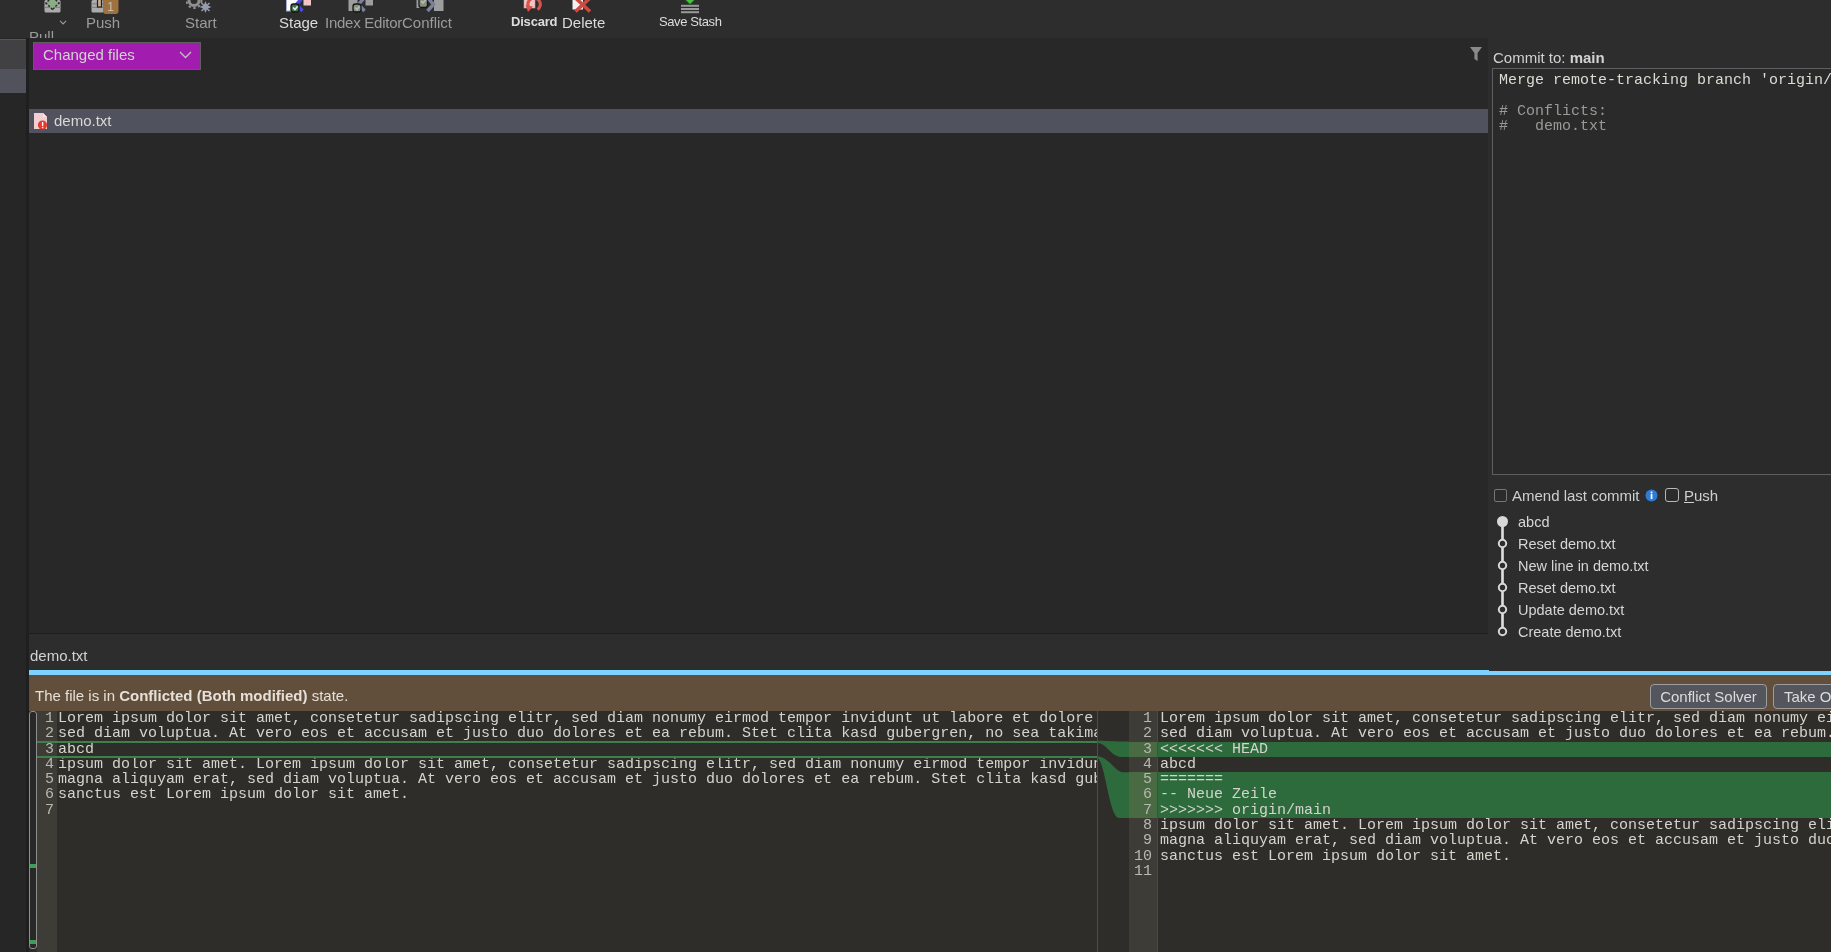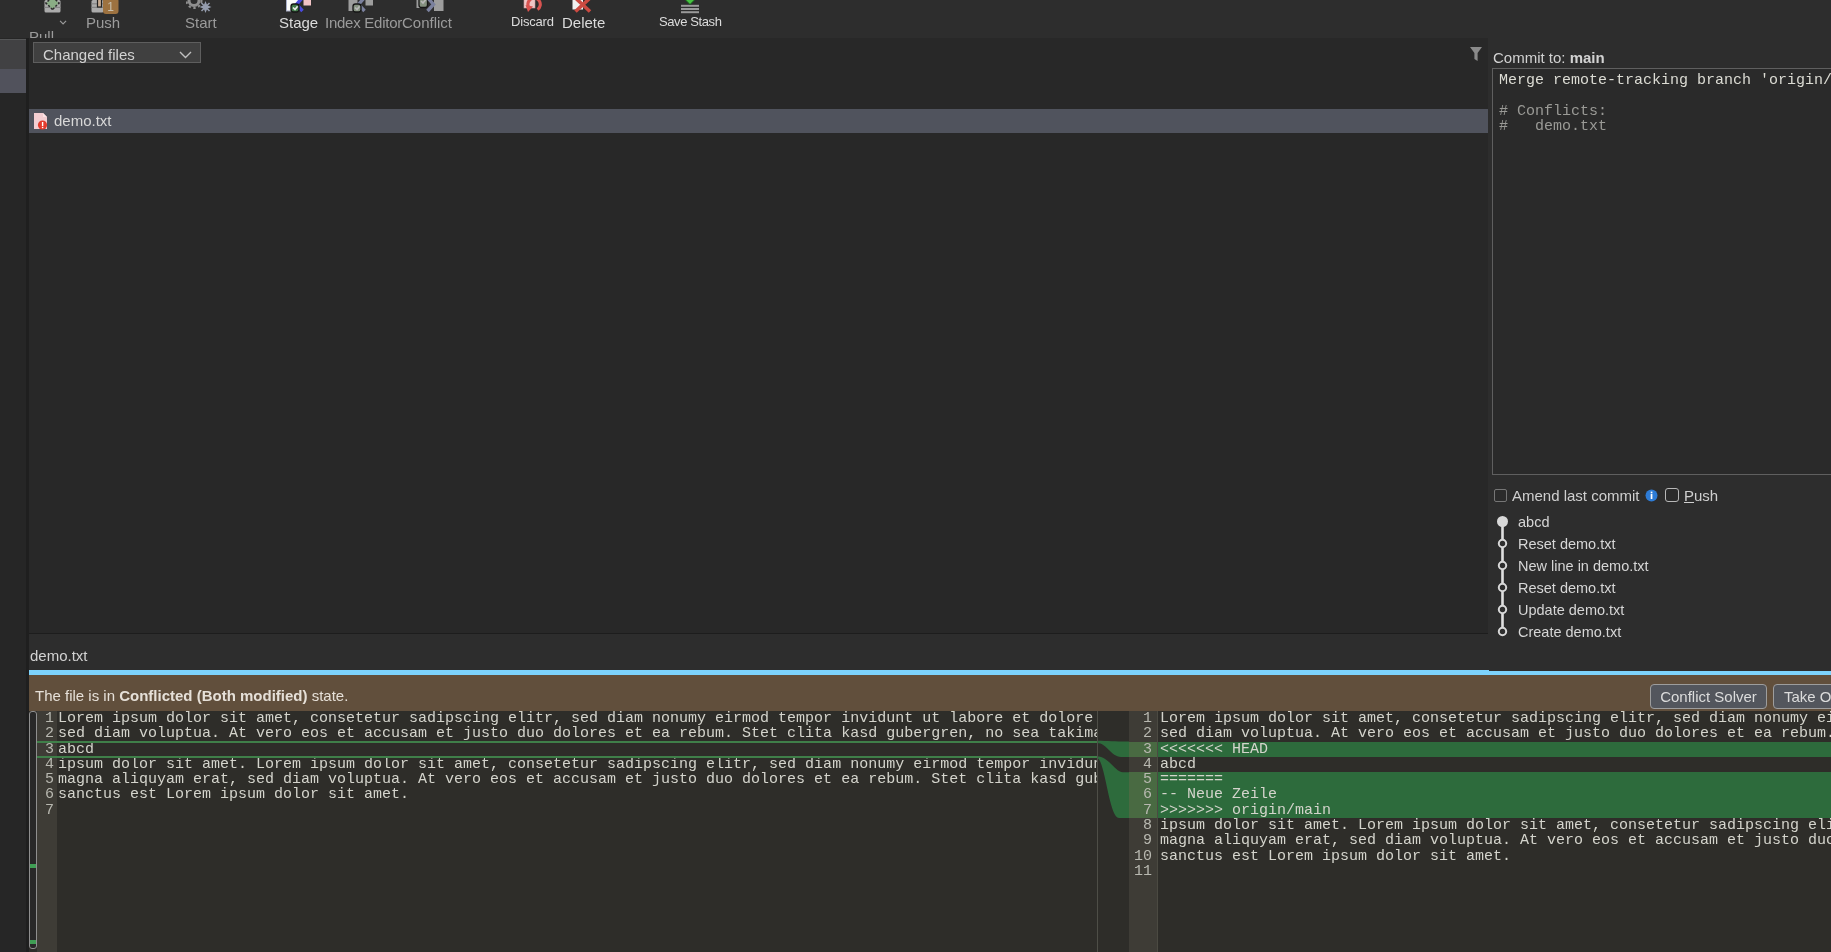--- a/index.html
+++ b/index.html
@@ -71,21 +71,21 @@
       <path d="M5 1 L7 3.1 L9.6 -0.3" fill="none" stroke="#b8b8b8" stroke-width="1.6"></path>
       <path d="M11.5 -2.5 L17.5 4.5 L11.5 11" fill="none" stroke="#7b819e" stroke-width="3.4"></path>
     </svg>
     <div class="tlabel" style="left:402px;">Conflict</div>
 
     <svg class="abs" style="left:523px;top:0;" width="22" height="14" viewBox="0 0 22 14">
       <rect x="1" y="-2" width="11" height="10" fill="#eec6c6" stroke="#c9989a" stroke-width="0.6"></rect>
       <path d="M6.5 8.5 A 6.2 6.2 0 1 1 14.5 9.5" fill="none" stroke="#d85350" stroke-width="3.1"></path>
       <path d="M2.5 5 L10 6.5 L5 12 Z" fill="#d85350"></path>
     </svg>
-    <div class="tlabel en" style="left:511px;font-size:13px;letter-spacing:-0.2px;">Discard</div>
+    <div class="tlabel en" style="left:511px;font-size:13px;letter-spacing:-0.2px;font-weight:bold;">Discard</div>
 
     <svg class="abs" style="left:571px;top:0;" width="22" height="14" viewBox="0 0 22 14">
       <rect x="1.5" y="-1" width="10.5" height="10.5" fill="#f0f0f0"></rect>
       <path d="M4.5 -2 L19 11.5 M19 -2 L4.5 11.5" stroke="#cb4a41" stroke-width="3.6"></path>
     </svg>
     <div class="tlabel en" style="left:562px;">Delete</div>
 
     <svg class="abs" style="left:679px;top:0;" width="22" height="14" viewBox="0 0 22 14">
       <rect x="2" y="4.8" width="18" height="2" fill="#9a9a9a"></rect>
       <rect x="2" y="8" width="18" height="2" fill="#9a9a9a"></rect>
@@ -93,21 +93,21 @@
       <path d="M11 4.5 L4 -2.5 L18 -2.5 Z" fill="#46c341" stroke="#1d5c1d" stroke-width="1"></path>
     </svg>
     <div class="tlabel en" style="left:659px;font-size:13px;letter-spacing:-0.4px;">Save Stash</div>
   </div>
   </div>
   <div id="lstrip" class="abs" style="left:0;top:38px;width:26px;height:914px;background:#262626;"></div>
   <div class="abs" style="left:0;top:39px;width:26px;height:30px;background:#414143;border-top:1px solid #555657;"></div>
   <div class="abs" style="left:0;top:69px;width:26px;height:24px;background:#51525c;"></div>
   <div class="abs" style="left:26px;top:38px;width:3px;height:914px;background:#1f1f1f;"></div>
   <div id="leftpanel" class="abs" style="left:29px;top:38px;width:1459px;height:595px;background:#282828;">
-    <div class="abs" style="left:4px;top:4px;width:168px;height:21px;background:#404040;border:1px solid #5e5e5e;">
+    <div class="abs" style="left:4px;top:4px;width:168px;height:28px;background:#a21caf;border:1px solid #5e5e5e;">
       <div class="abs" style="left:9px;top:3px;font-size:15px;color:#d2d2d2;">Changed files</div>
       <svg class="abs" style="right:8px;top:8px;" width="13" height="8" viewBox="0 0 13 8">
         <path d="M1 1 L6.5 6.5 L12 1" fill="none" stroke="#c0c0c0" stroke-width="1.4"></path>
       </svg>
     </div>
     <div class="abs" style="left:0;top:71px;width:1459px;height:24px;background:#50535d;">
       <svg class="abs" style="left:5px;top:4px;" width="14" height="17" viewBox="0 0 14 17">
         <path d="M0 0 L9 0 L13 4 L13 16 L0 16 Z" fill="#f3ced2"></path>
         <path d="M9 0 L9 4 L13 4 Z" fill="#fbe4e6"></path>
         <circle cx="8.5" cy="12" r="4.6" fill="#e33b2e"></circle>

